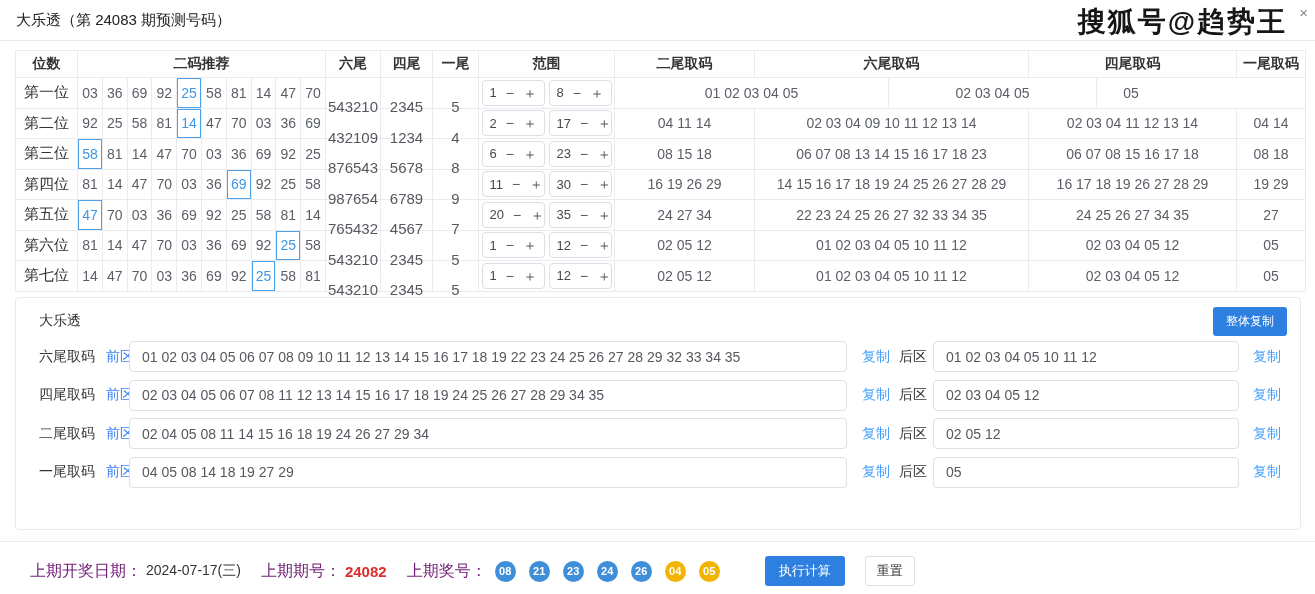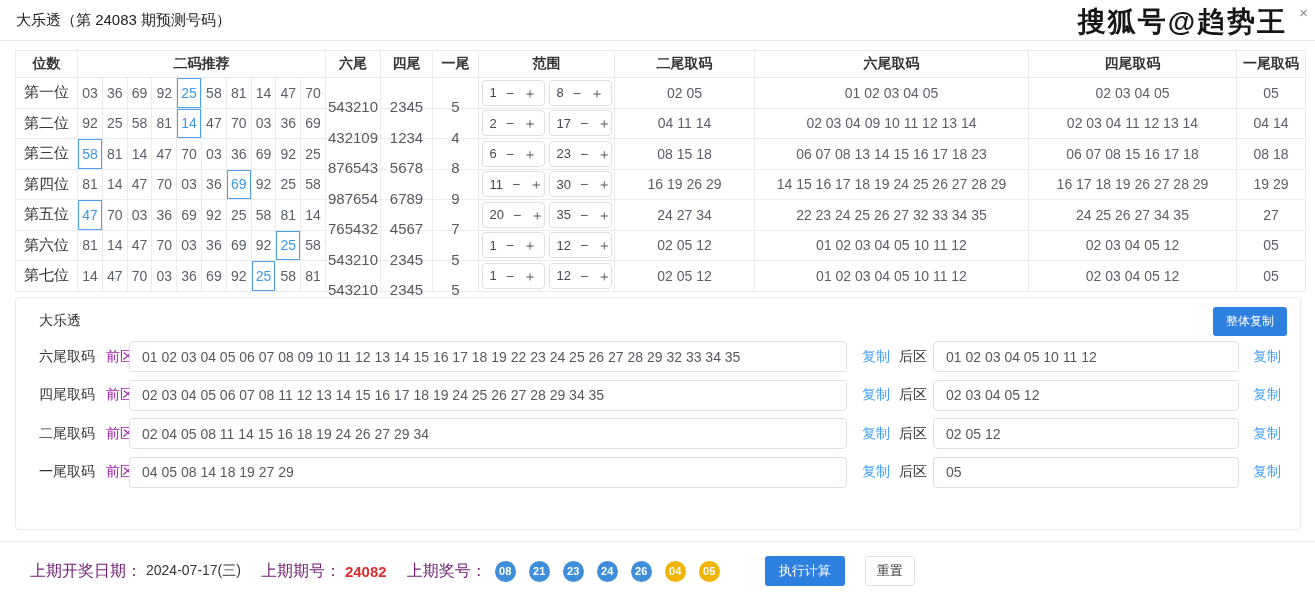--- a/index.html
+++ b/index.html
@@ -34,21 +34,21 @@
   .spin-btn{font-size:14px;color:#55585e;margin-left:9px;cursor:pointer;line-height:1;}
 
   
   .panel{position:absolute;left:15px;top:297px;width:1286px;height:233px;border:1px solid #e9e9e9;
      border-radius:4px;box-sizing:border-box;background:#fff;}
   .panel-title{position:absolute;left:23px;top:14px;font-size:14px;color:#333;}
   .copy-all-btn{position:absolute;right:13px;top:9px;background:#2d7fe0;color:#fff;font-size:12px;
      padding:6px 13px;border-radius:3px;cursor:pointer;}
   .prow{position:absolute;left:0;height:31px;display:flex;align-items:center;width:100%;}
   .p-label{position:absolute;left:23px;font-size:14px;color:#333;}
-  .p-front-label{position:absolute;left:90px;font-size:14px;color:#a21caf;}
+  .p-front-label{position:absolute;left:90px;font-size:14px;color:#3b82f6;}
   .p-front-input{position:absolute;left:113px;width:718px;height:31px;border:1px solid #dcdfe6;border-radius:4px;
      box-sizing:border-box;display:flex;align-items:center;padding:0 12px;font-size:14px;color:#55585e;background:#fff;}
   .p-copy1{position:absolute;left:846px;font-size:14px;color:#409eff;cursor:pointer;}
   .p-back-label{position:absolute;left:883px;font-size:14px;color:#333;}
   .p-back-input{position:absolute;left:917px;width:306px;height:31px;border:1px solid #dcdfe6;border-radius:4px;
      box-sizing:border-box;display:flex;align-items:center;padding:0 12px;font-size:14px;color:#55585e;background:#fff;}
   .p-copy2{position:absolute;left:1237px;font-size:14px;color:#409eff;cursor:pointer;}
   .warning{position:absolute;left:23px;top:199px;font-size:13px;color:#f56c6c;}
 
   
@@ -119,21 +119,20 @@
             <div class="spin-val">1</div>
             <div class="spin-btn">−</div>
             <div class="spin-btn">＋</div>
           </div>
           <div class="spinner">
             <div class="spin-val">8</div>
             <div class="spin-btn">−</div>
             <div class="spin-btn">＋</div>
           </div>
         </div>
-        <div class="c w-twotail">02 05</div>
         <div class="c w-sixtail">01 02 03 04 05</div>
         <div class="c w-fourtail">02 03 04 05</div>
         <div class="c w-onetail">05</div>
       </div>
       <div class="trow">
         <div class="c w-pos">
           <div class="pos-label">第二位</div>
         </div>
         <div class="c w-codes">
           <div class="code-cell">92</div>

